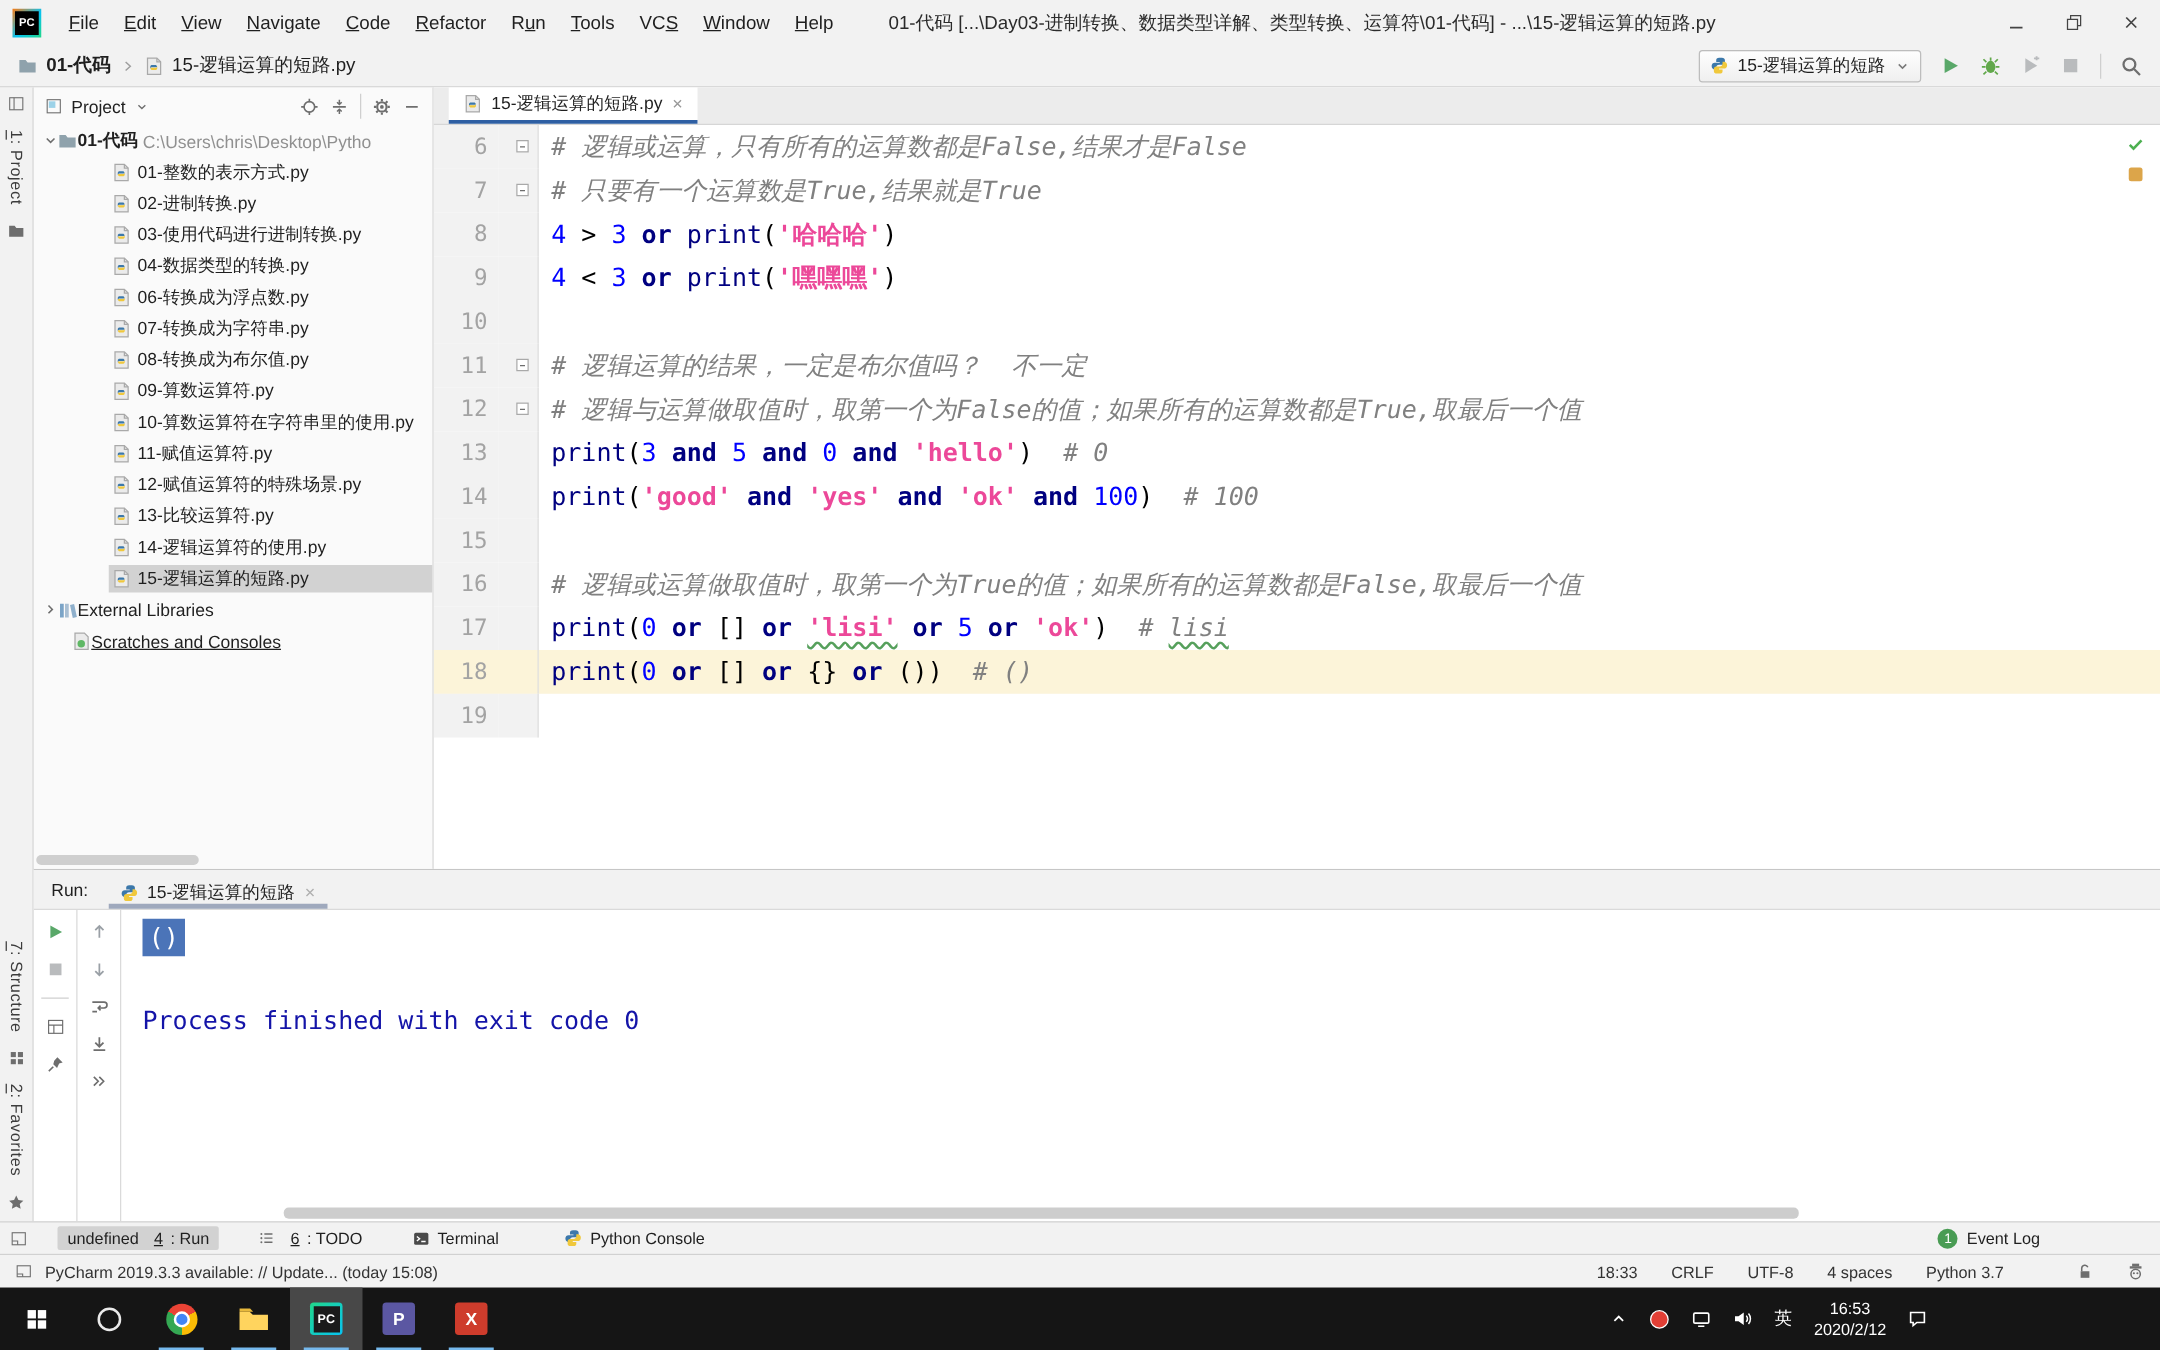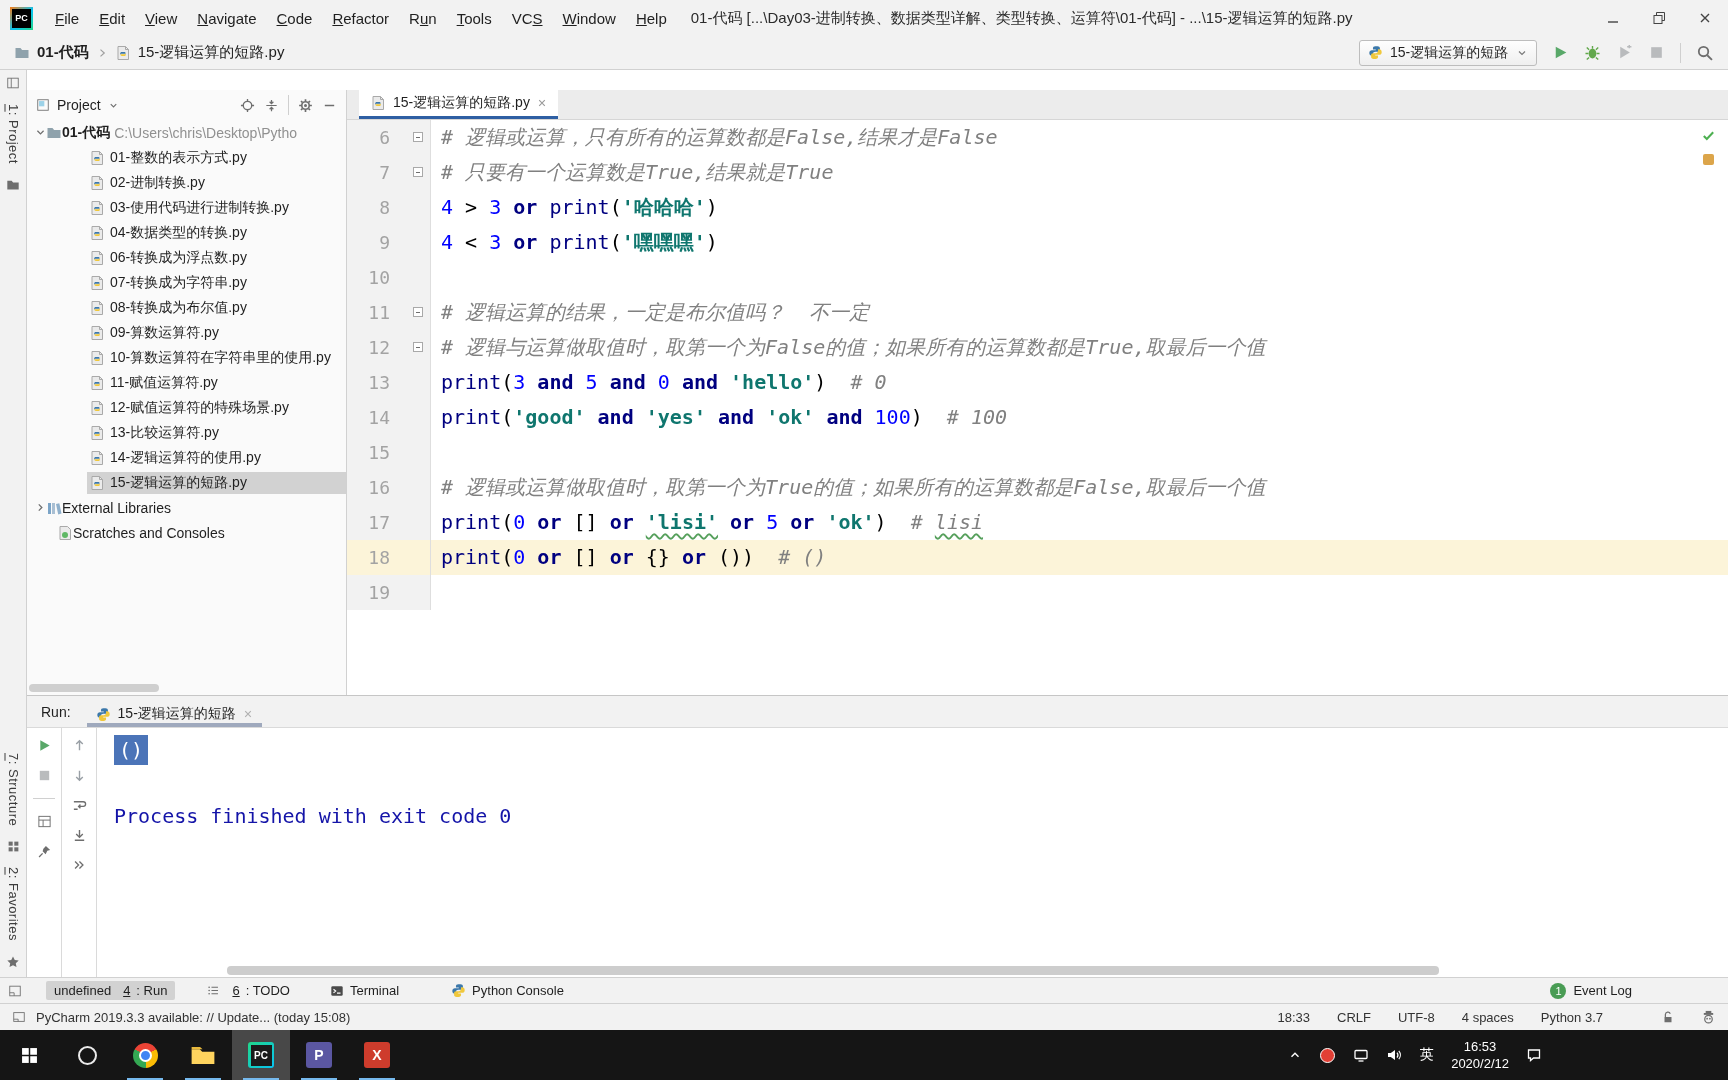--- a/index.html
+++ b/index.html
@@ -8,39 +8,39 @@
   .icon { display:inline-flex; align-items:center; justify-content:center; }
   .icon svg { display:block; }
   .mn { text-decoration:underline; }
 
   
   .titlebar { height:36px; background:#f2f2f2; display:flex; align-items:center; padding-left:10px; flex:none; }
   .pc-logo { width:23px; height:23px; background:linear-gradient(135deg,#f97a12,#07c3f2 55%,#21d789); display:flex; align-items:center; justify-content:center; }
   .pc-logo i { font-style:normal; background:#000; color:#fff; font-size:9px; font-weight:bold; width:19px; height:19px; display:flex; align-items:center; justify-content:center; }
   .menubar { display:flex; margin-left:12px;align-items:center; }
   .menu-item { padding:5px 10px; font-size:15px; color:#1f1f1f; }
-  .win-title { margin-left:14px; font-size:15px; color:#2b2b2b; white-space:nowrap; overflow:hidden; }
+  .win-title { margin-left:34px; font-size:15px; color:#2b2b2b; white-space:nowrap; overflow:hidden; }
   .win-controls { margin-left:auto; display:flex; flex:none; }
   .wbtn { width:46px; height:36px; display:flex; align-items:center; justify-content:center; }
 
   
   .navbar { height:34px; background:#f2f2f2; border-bottom:1px solid #d1d1d1; display:flex; align-items:center; padding:0 14px; flex:none; }
   .crumbs { display:flex; align-items:center; gap:7px; font-size:15px; }
   .crumb-root { font-weight:bold; }
   .nav-right { margin-left:auto; display:flex; align-items:center; gap:15px; }
   .run-config { height:26px; min-width:178px; border:1px solid #bdbdbd; border-radius:3px; background:linear-gradient(#fefefe,#efefef); display:flex; align-items:center; gap:7px; padding:0 8px; font-size:14px; }
   .nav-divider { width:1px; height:20px; background:#cfcfcf; }
 
   
   .mid { flex:1; display:flex; min-height:0; }
   .stripe { width:27px; background:#f2f2f2; border-right:1px solid #d1d1d1; display:flex; flex-direction:column; align-items:center; justify-content:space-between; padding:6px 0 8px; flex:none; }
   .stripe-group { display:flex; flex-direction:column; align-items:center; gap:14px; }
   .stripe-label { writing-mode:vertical-rl; font-size:13px; color:#3c3c3c; letter-spacing:.5px; }
   .content { flex:1; display:flex; flex-direction:column; min-width:0; }
-  .workspace { flex:1; display:flex; min-height:0;margin-top:20px; }
+  .workspace { flex:1; display:flex; min-height:0; }
 
   
   .project { width:320px; background:#fafafa; border-right:1px solid #d1d1d1; position:relative; flex:none; display:flex; flex-direction:column; }
   .project-header { height:30px; display:flex; align-items:center; padding:0 9px; gap:7px; font-size:14px; }
   .ph-icons { margin-left:auto; display:flex; align-items:center; gap:9px; }
   .tree { font-size:14px; overflow:hidden; }
   .tree-row { height:25px; display:flex; align-items:center; white-space:nowrap; }
   .row-body { display:flex; align-items:center; gap:5px; flex:1; height:22px; padding-left:2px; }
   .row-body.sel { background:#d2d2d2; }
   .tree-path { color:#909090; margin-left:4px; overflow:hidden; }
@@ -53,21 +53,21 @@
   .code { flex:1; font-family:"DejaVu Sans Mono",monospace; font-size:20px; overflow:hidden; position:relative; }
   .code-line { display:flex; height:35px; line-height:35px; white-space:pre; }
   .gut-num { width:52px; flex:none; text-align:right; color:#a3a3a3; background:#f2f2f2; font-size:18px; padding-right:9px; }
   .gut-fold { width:32px; flex:none; background:#f2f2f2; border-right:1px solid #dedede; position:relative; }
   .fold-box { position:absolute; right:7px; top:12px; width:10px; height:10px; border:1px solid #a9a9a9; background:#fff; }
   .fold-box::after { content:""; position:absolute; left:2px; right:2px; top:4px; border-top:1px solid #6e6e6e; }
   .code-text { padding-left:10px; }
   .code-line.hl, .code-line.hl .gut-num, .code-line.hl .gut-fold { background:#fcf4d9; }
   .pln { color:#000; } .cmt { color:#808080; font-style:italic; }
   .kw { color:#000080; font-weight:bold; } .num { color:#0000ff; }
-  .str { color:#0f766e; font-weight:bold; } .fn { color:#000080; }
+  .str { color:#ec4899; font-weight:bold; } .fn { color:#000080; }
   .sq { text-decoration-line:underline; text-decoration-style:wavy; text-decoration-color:#56a05c; text-underline-offset:4px; }
   .inspect-ok { position:absolute; top:8px; right:12px; }
   .inspect-mark { position:absolute; top:34px; right:14px; width:11px; height:11px; border-radius:2px; background:#dca54a; }
 
   
   .run-panel { height:282px; border-top:1px solid #c6c6c6; display:flex; flex-direction:column; background:#fff; flex:none; }
   .run-header { height:32px; background:#f2f2f2; border-bottom:1px solid #dadada; display:flex; align-items:flex-end; padding-left:14px; gap:16px; flex:none; }
   .run-label { font-size:14px; align-self:center; }
   .run-tab { display:flex; align-items:center; gap:7px; padding:0 9px; font-size:14px; border-bottom:4px solid #9fa9bd; }
   .run-body { flex:1; display:flex; min-height:0; position:relative; }
@@ -509,21 +509,21 @@
                 </span>
                 <span class="icon">
                   <svg width="16" height="16" viewBox="0 0 16 16">
                     <rect x="2" y="3" width="3" height="11" fill="#7ba4c7"></rect>
                     <rect x="6" y="3" width="3" height="11" fill="#a9bfd3"></rect>
                     <path d="M10 4l3.3-.8 2.2 10.4-3.3.8z" fill="#8fb0cc"></path>
                   </svg>
                 </span>
                 <span>External Libraries</span>
               </div>
-              <div class="tree-row" style="padding-left: 30px;">
+              <div class="tree-row" style="padding-left: 30px; text-decoration: underline;">
                 <span class="icon">
                   <svg width="16" height="16" viewBox="0 0 16 16">
                     <path d="M3 1.5h7.5L13.5 4.5V14.5H3z" fill="#ebebeb" stroke="#a9a9a9"></path>
                     <circle cx="8" cy="10" r="3" fill="#5fb865"></circle>
                   </svg>
                 </span>
                 <span>Scratches and Consoles</span>
               </div>
             </div>
           <div class="proj-hscroll"></div>

